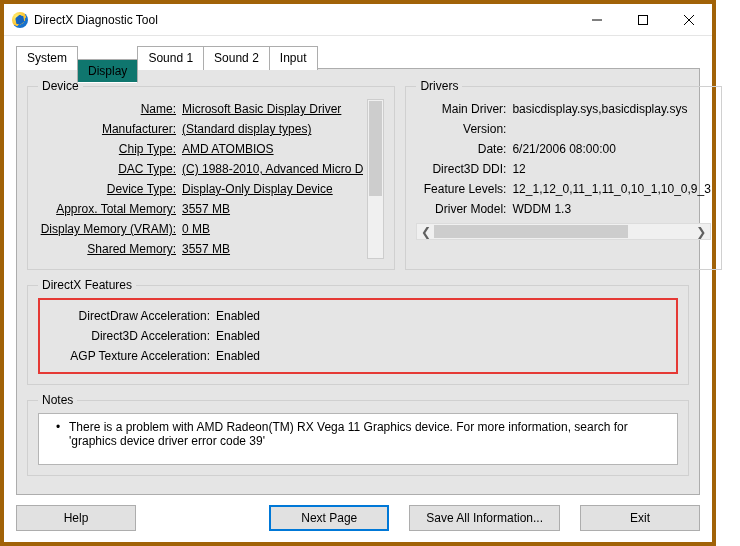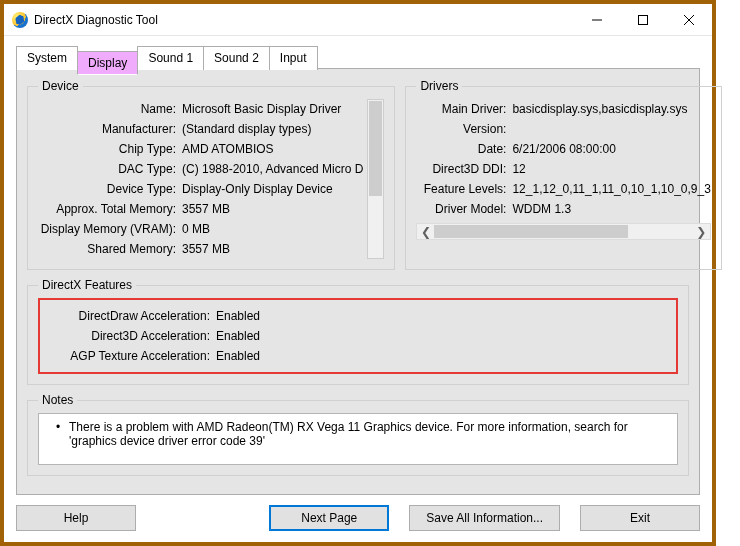--- a/index.html
+++ b/index.html
@@ -37,21 +37,21 @@
     color: #333;
   }
   .win-btn svg { width: 10px; height: 10px; }
   .client { flex: 1; display: flex; flex-direction: column; padding: 8px 12px 12px 12px; }
   .tabs-row { display: flex; position: relative; z-index: 2; }
   .tab {
     padding: 4px 10px; border: 1px solid #adadad; border-bottom: none;
     background: #fff; margin-right: -1px; position: relative; top: 1px;
     color: #000;
   }
-  .tab.active { background: #f0abfc; top: 7px; border-bottom: 1px solid #fff; }
+  .tab.active { background: #0f766e; top: 15px; border-bottom: 1px solid #fff; }
   .tab:not(.active) { background: #fff; top: 2px; }
   .tab-panel {
     border: 1px solid #adadad;
     padding: 10px 10px 10px 10px;
     flex: 1; display: flex; flex-direction: column;
     background: #e5e5e5;
   }
   fieldset.group {
     border: 1px solid #d0d0d0;
     margin: 0 0 8px 0; padding: 6px 10px 10px 10px;
@@ -61,21 +61,21 @@
     padding: 0 4px; color: #000; font-size: 12px;
   }
   .top-row { display: flex; gap: 10px; }
   .device-group { flex: 1 1 55%; }
   .drivers-group { flex: 1 1 45%; }
   .kv { display: flex; align-items: center; padding: 3px 0; }
   .kv .k { flex: 0 0 144px; text-align: right; padding-right: 6px; color: #000; }
   .drivers-group .kv .k { flex: 0 0 96px; }
   .kv .v { flex: 1; color: #000; white-space: nowrap; overflow: hidden; }
   .dev-with-scroll { display: flex; }
-  .dev-list { flex: 1; }
+  .dev-list { flex: 1; text-decoration: underline; }
   .vscroll {
     width: 17px; background: #f0f0f0; border: 1px solid #cdcdcd;
     margin-left: 4px; position: relative;
   }
   .vscroll .thumb {
     position: absolute; left: 1px; right: 1px; top: 1px; height: 60%;
     background: #cdcdcd;
   }
   .hscroll {
     height: 17px; background: #f0f0f0; border: 1px solid #dcdcdc;

